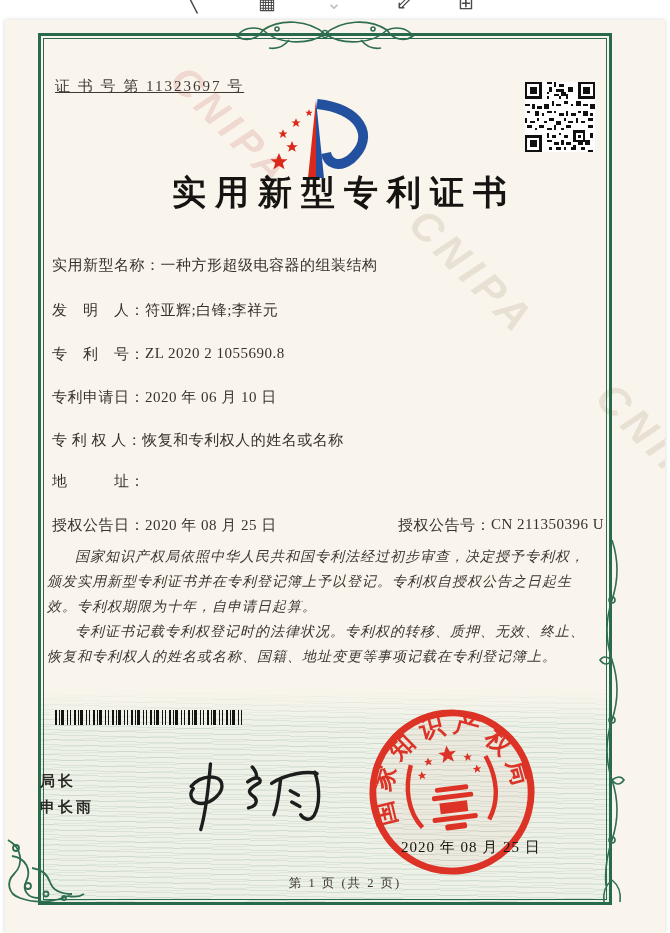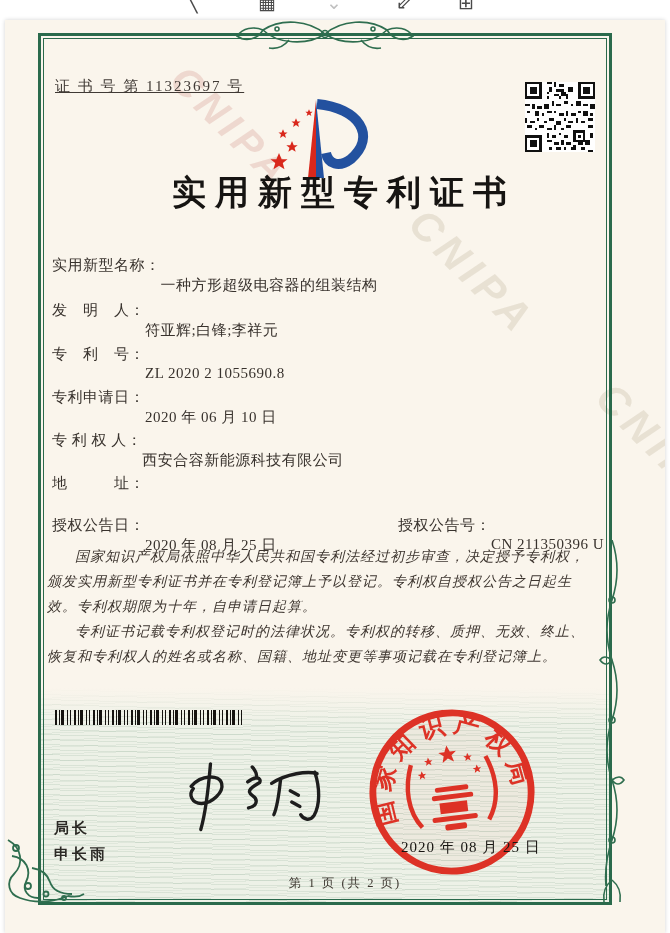--- a/index.html
+++ b/index.html
@@ -39,34 +39,34 @@
   .content { z-index:7; }
 
   #cert-no { left:50px; top:57px; font-size:15px; letter-spacing:2px; color:#403a35;text-decoration:underline; }
 
   #title { left:33px; top:150px; width:612px; text-align:center;
     font-size:34px; font-weight:700; letter-spacing:9px; color:#161412; }
 
   .field { position:absolute; left:47px; font-size:15px; color:#38322d;
     letter-spacing:.5px; z-index:7; display:flex;justify-content:space-between; }
   .field .lbl { white-space:pre; }
-  .field .val { white-space:pre-line;margin-top:20px; }
+  .field .val { white-space:pre-line; }
 
   .para { position:absolute; left:42px; width:540px; font-size:14px; font-style:italic;
     line-height:25px; letter-spacing:1px; color:#3d352f; text-indent:2em; z-index:7; }
 
   #barcode { left:50px; top:690px; width:189px; height:15px; z-index:7;
     background:repeating-linear-gradient(90deg,
       #15130f 0 2px, rgba(0,0,0,0) 2px 4px, #15130f 4px 5px, rgba(0,0,0,0) 5px 6px,
       #15130f 6px 9px, rgba(0,0,0,0) 9px 12px, #15130f 12px 13px, rgba(0,0,0,0) 13px 15px,
       #15130f 15px 16px, rgba(0,0,0,0) 16px 19px); }
 
-  .director { position:absolute; left:49px; font-size:15px; font-weight:700;
+  .director { position:absolute; left:35px; font-size:15px; font-weight:700;
     font-family:"Liberation Sans","DejaVu Sans",sans-serif; color:#2c2a26;
-    letter-spacing:3px; z-index:8;margin-top:47px; }
+    letter-spacing:3px; z-index:8; }
 
   #signature { left:163px; top:738px; z-index:8; }
   #seal { left:358px; top:683px; z-index:8; transform:rotate(-7deg); }
   #seal-date { left:396px; top:818px; font-size:15px; letter-spacing:1px;
     color:#181512; z-index:9; }
 
   #page-no { left:33px; top:855px; width:614px; text-align:center;
     font-size:12.5px; color:#3c362f; letter-spacing:2px; z-index:7; }
   #continuation { left:33px; top:894px; width:574px; text-align:center;
     font-size:14px; font-weight:600; font-style:italic; color:#45403a;
@@ -195,23 +195,23 @@
   <div class="field" style="top:325px">
     <span class="lbl">专　利　号：</span>
     <span class="val">ZL 2020 2 1055690.8</span>
   </div>
   <div class="field" style="top:368px">
     <span class="lbl">专利申请日：</span>
     <span class="val">2020 年 06 月 10 日</span>
   </div>
   <div class="field" style="top:411px">
     <span class="lbl">专 利 权 人：</span>
-    <span class="val">西安合容新能源科技有限公司</span>
-  </div>
-  <div class="field" style="top:452px; width:520px; line-height:22px;">
+    <span class="val">恢复和专利权人的姓名或名称</span>
+  </div>
+  <div class="field" style="top:452px; width:520px; line-height:22px;font-family:Liberation Mono, monospace;">
     <span class="lbl">地　　　址：</span>
   </div>
   <div class="field" style="top:496px">
     <span class="lbl">授权公告日：</span>
     <span class="val">2020 年 08 月 25 日</span>
   </div>
   <div class="field" style="top:496px; left:393px">
     <span class="lbl">授权公告号：</span>
     <span class="val">CN 211350396 U</span>
   </div>

